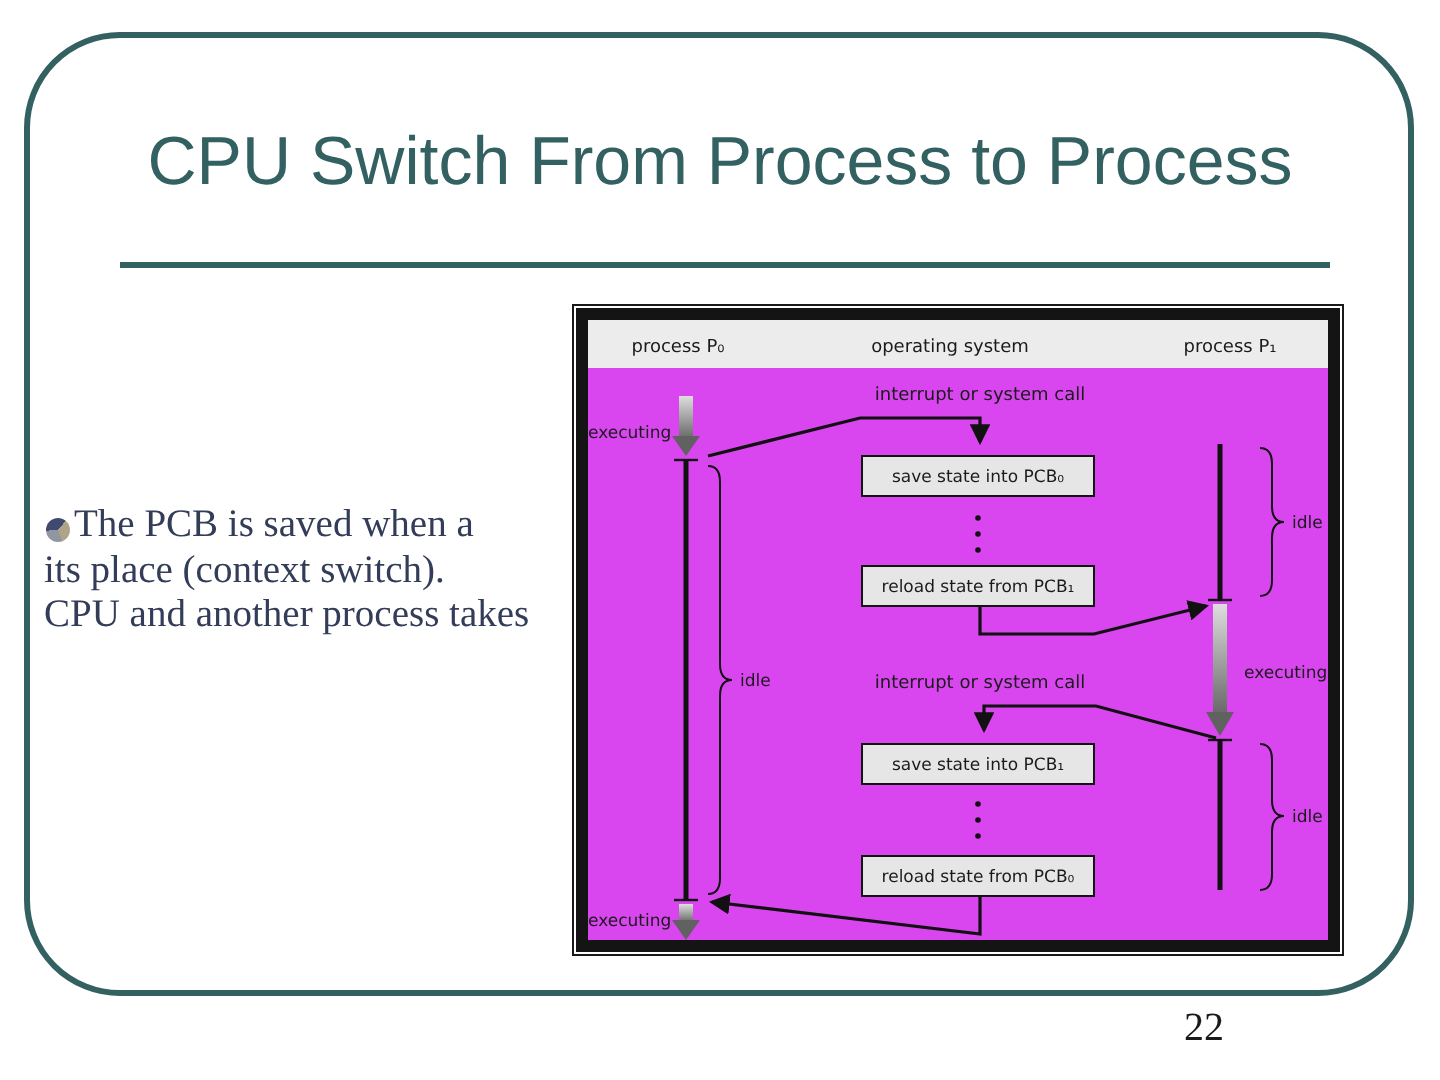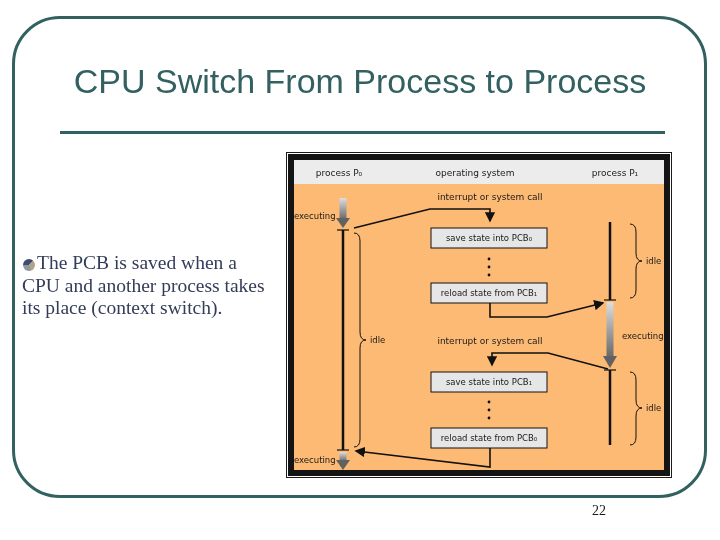--- a/index.html
+++ b/index.html
@@ -32,43 +32,43 @@
   }
   .body-line{white-space:nowrap;}
   .body-line.first{padding-left:15px;}
   .bullet-icon{
     position:absolute;left:1px;top:7px;width:12px;height:12px;border-radius:50%;
     background:conic-gradient(from 40deg,#b0a488 0 33%,#9097a0 33% 63%,#3f4a6e 63% 100%);
   }
   .diagram{
     position:absolute;left:288px;top:154px;width:370px;height:310px;
     border:6px solid #141414;outline:1px solid #1a1a1a;outline-offset:1px;
-    background:#fdba74;box-sizing:content-box;
+    background:#d946ef;box-sizing:content-box;
   }
   .diagram svg{display:block;}
   .page-number{
     position:absolute;left:592px;top:503px;font-family:"Liberation Serif", serif;
-    font-size:14px;color:#1a1a1a;
+    font-size:20px;color:#1a1a1a;
   }
   .dg-text{font-family:"DejaVu Sans", sans-serif;font-size:9px;fill:#1a1a1a;}
   .dg-text-sm{font-family:"DejaVu Sans", sans-serif;font-size:8.5px;fill:#1a1a1a;}
 </style>
 </head>
 <body>
 
 <div class="slide-border"></div>
 
 <h1 class="slide-title">CPU Switch From Process to Process</h1>
 <div class="title-rule"></div>
 
 <div class="body-block">
   <span class="bullet-icon"></span>
   <div class="body-line first">The PCB is saved when a</div>
+  <div class="body-line">its place (context switch).</div>
   <div class="body-line">CPU and another process takes</div>
-  <div class="body-line">its place (context switch).</div>
 </div>
 
 <div class="diagram">
   <svg width="370" height="310" viewBox="0 0 370 310" xmlns="http://www.w3.org/2000/svg">
     <defs>
       <marker id="arr" viewBox="0 0 10 10" refX="8.5" refY="5" markerWidth="6.5" markerHeight="6.5" orient="auto">
         <path d="M0,0 L10,5 L0,10 z" fill="#111"></path>
       </marker>
       <linearGradient id="execGrad" x1="0" y1="0" x2="0" y2="1">
         <stop offset="0" stop-color="#dedede"></stop>

